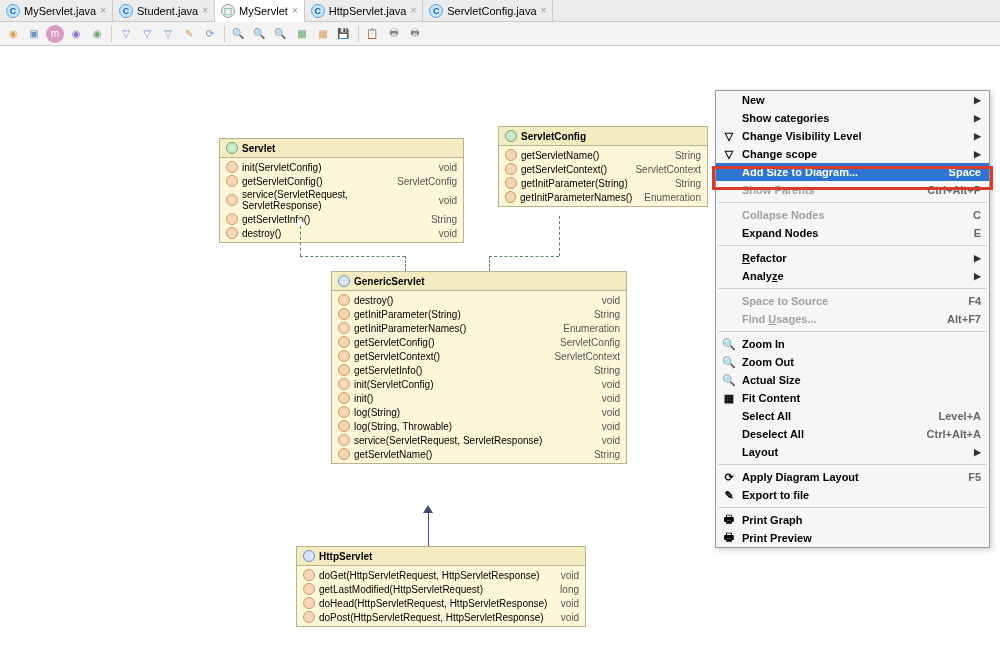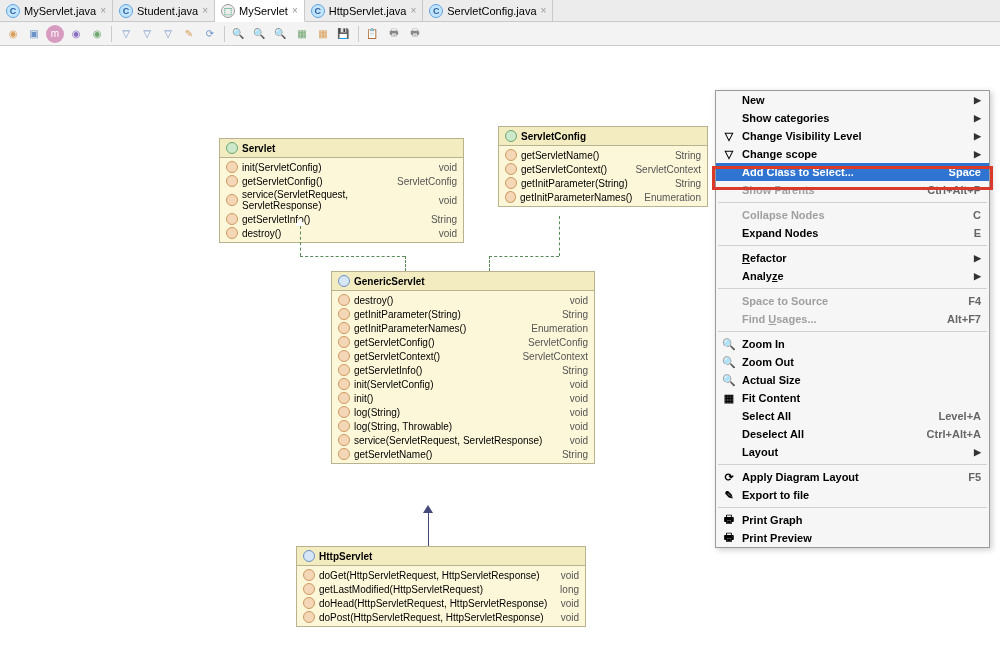--- a/index.html
+++ b/index.html
@@ -171,21 +171,21 @@
           <span class="ret">String</span>
         </div>
         <div class="row">
           <span class="ri"></span>
           <span class="name">getInitParameterNames()</span>
           <span class="ret">Enumeration</span>
         </div>
       </div>
   </div>
 
-  <div class="node" style="left:331px; top:223px; width:264px;">
+  <div class="node" style="left:331px; top:223px; width:296px;">
     <div class="title">
         <span class="ti cls"></span>
         <span>GenericServlet</span>
       </div>
     <div class="body" id="body-genericServlet">
         <div class="row">
           <span class="ri"></span>
           <span class="name">destroy()</span>
           <span class="ret">void</span>
         </div>
@@ -310,21 +310,21 @@
       <span class="micon">▽</span>
       <span class="label">Change Visibility Level</span>
       <span class="arrow-r">▶</span>
     </div>
     <div class="mitem">
       <span class="micon">▽</span>
       <span class="label">Change scope</span>
       <span class="arrow-r">▶</span>
     </div>
     <div class="mitem hl">
-      <span class="label">Add Class to Select...</span>
+      <span class="label">Add Size to Diagram...</span>
       <span class="shortcut">Space</span>
     </div>
     <div class="mitem disabled">
       <span class="label">Show Parents</span>
       <span class="shortcut">Ctrl+Alt+P</span>
     </div>
     <div class="msep"></div>
     <div class="mitem disabled">
       <span class="label">Collapse Nodes</span>
       <span class="shortcut">C</span>

